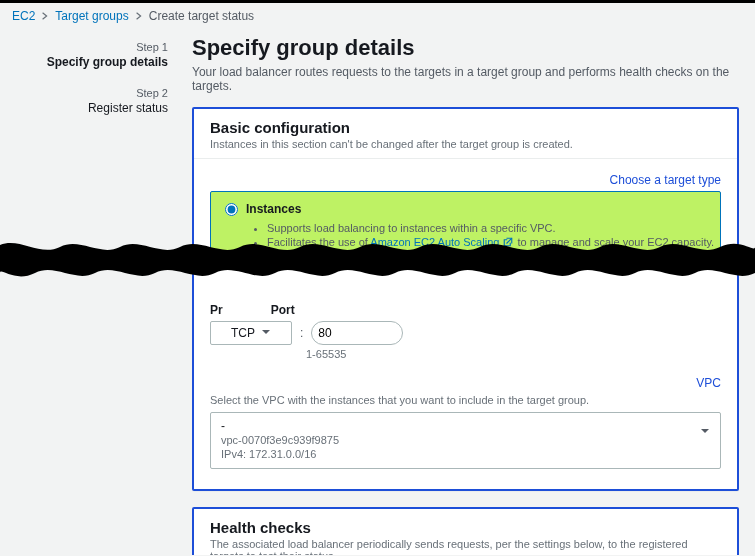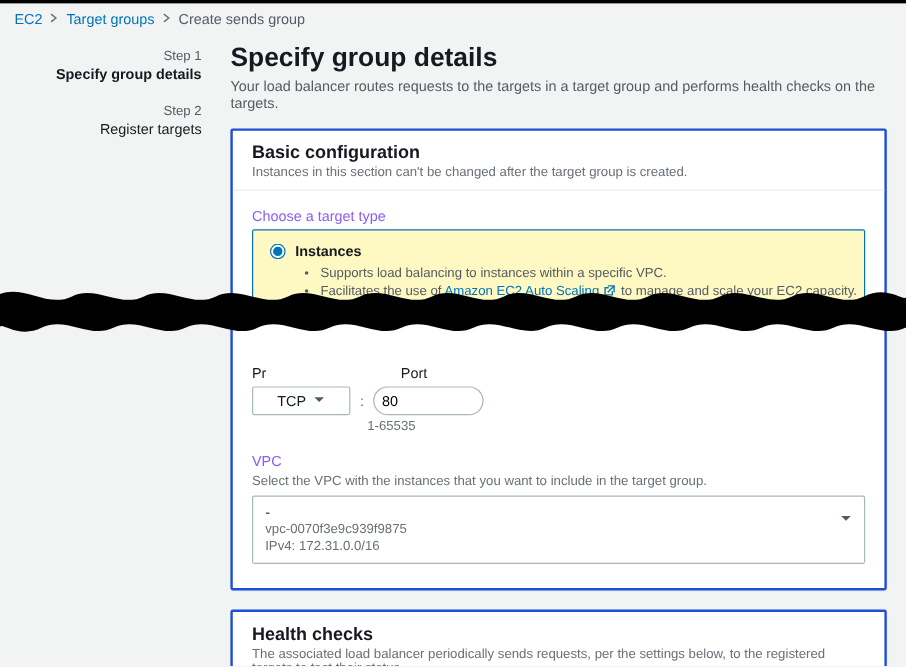--- a/index.html
+++ b/index.html
@@ -90,38 +90,39 @@
   }
   .panel-divider {
     border-top: 1px solid #eaeded;
   }
   .panel-body {
     padding: 14px 16px 16px 16px;
   }
 
   .field-label {
     font-size: 12px;
-    color: #8b5cf6;
+    color: #1d4ed8;
     margin-bottom: 4px;
+    text-align: right;
   }
   .field-help {
     font-size: 11px;
     color: #687078;
     margin-bottom: 6px;
   }
   .field-hint {
     font-size: 11px;
     color: #687078;
     margin-top: 3px;
   }
   .field-block { margin-bottom: 16px; }
 
   .radio-card {
     border: 1px solid #0073bb;
-    background: #fef9c3;
+    background: #bef264;
     border-radius: 2px;
     padding: 10px 0 12px 14px;
   }
   .radio-row {
     display: flex;
     align-items: center;
     gap: 8px;
   }
   .radio-title { font-weight: 700; font-size: 12px; }
   input[type=radio] { accent-color: #0073bb; width: 13px; height: 13px; }
@@ -216,32 +217,32 @@
     <svg viewBox="0 0 10 10" width="8" height="8">
         <path d="M2 1 L7 5 L2 9" fill="none" stroke="#687078" stroke-width="1.5"></path>
       </svg>
   </span>
   <a href="#">Target groups</a>
   <span class="chev">
     <svg viewBox="0 0 10 10" width="8" height="8">
         <path d="M2 1 L7 5 L2 9" fill="none" stroke="#687078" stroke-width="1.5"></path>
       </svg>
   </span>
-  <span class="current">Create sends group</span>
+  <span class="current">Create target status</span>
 </nav>
 
 <div class="layout">
   <aside class="sidebar">
     <div class="step-group">
       <div class="step-label">Step 1</div>
       <div class="step-name active">Specify group details</div>
     </div>
     <div class="step-group">
       <div class="step-label">Step 2</div>
-      <div class="step-name">Register targets</div>
+      <div class="step-name">Register status</div>
     </div>
   </aside>
 
   <main class="content">
     <h1 class="page-title">Specify group details</h1>
     <p class="page-desc">Your load balancer routes requests to the targets in a target group and performs health checks on the targets.</p>
 
     <section class="panel">
       <div class="panel-header">
         <div class="panel-title">Basic configuration</div>
@@ -268,21 +269,21 @@
                         <path d="M11 9v4H3V5h4" fill="none" stroke="#0073bb" stroke-width="1.5"></path>
                       </svg>
                   </span></a><span> to manage and scale your EC2 capacity.</span>
               </li>
             </ul>
           </div>
         </div>
 
         <div class="below-tear">
           <div class="field-block">
-            <div style="display:flex; gap:112px; font-size:12px; margin-bottom:4px;">
+            <div style="display:flex; gap:48px; font-size:12px; margin-bottom:4px;font-weight:bold;">
               <span>Pr</span>
               <span>Port</span>
             </div>
             <div class="protocol-port">
               <div class="select">
                 <span>TCP</span>
                 <span class="caret">
                   <svg class="caret-svg" viewBox="0 0 10 10">
                       <path d="M1 3 L5 7 L9 3" fill="#545b64"></path>
                     </svg>

